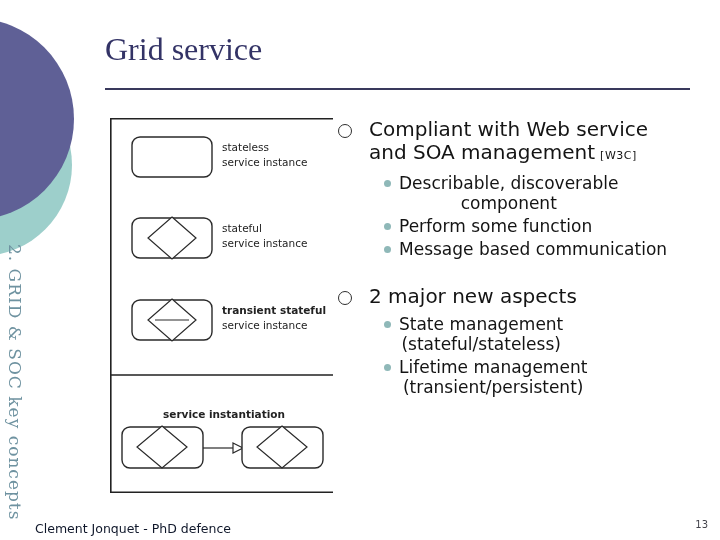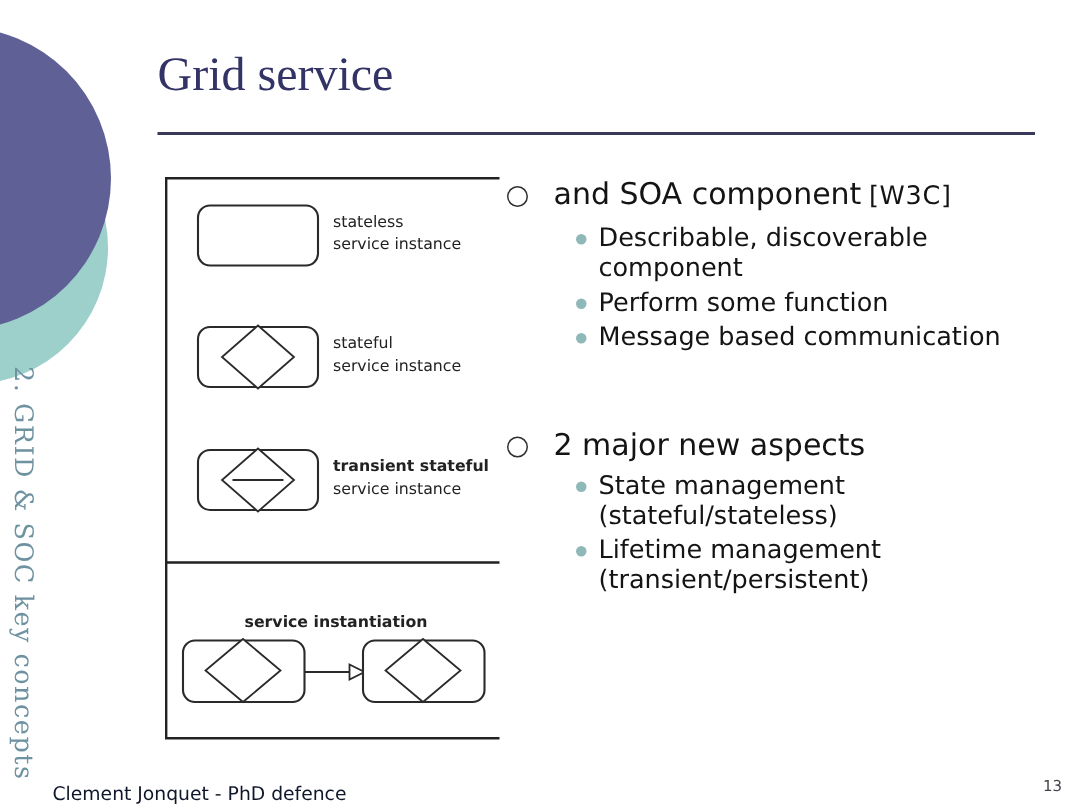--- a/index.html
+++ b/index.html
@@ -31,22 +31,22 @@
   
   .content{position:absolute;left:338px;width:372px;}
   .sec1{top:118px;} .sec2{top:285px;} .sec3{top:428px;}
   .heading{display:flex;}
   .obullet{
     flex:0 0 auto;width:12px;height:12px;border:1.5px solid #2f2f2f;
     border-radius:50%;margin-top:6px;margin-right:17px;background:transparent;
   }
   .h-text{font-size:20px;line-height:23px;color:#141414;}
   .hline{display:block;}
-  .ref{font-size:17px;letter-spacing:0.5px;margin-left:5px;}
-  .subs{margin:6px 0 0 46px;padding:0;list-style:none;}
+  .ref{font-size:11px;letter-spacing:0.5px;margin-left:5px;}
+  .subs{margin:6px 0 0 46px;padding:0;list-style:none;text-align:center;}
   .sub-item{display:flex;margin-bottom:3px;}
   .dot{
     flex:0 0 auto;width:7px;height:7px;border-radius:50%;
     background:#8fb8b8;margin-top:7px;margin-right:8px;
   }
   .s-text{font-size:17px;line-height:20px;color:#141414;}
   .sline{display:block;}
   
   .footer{position:absolute;left:35px;top:521px;font-size:12.5px;color:#0f172a;}
   .page-number{position:absolute;right:12px;top:519px;font-size:10px;color:#44444c;}
@@ -92,21 +92,22 @@
     <polygon points="123,325 133,330 123,335" fill="#ffffff" stroke="#2a2a2a" stroke-width="1.2"></polygon>
 
     <rect x="132" y="309" width="81" height="41" rx="8" fill="#ffffff" stroke="#2a2a2a" stroke-width="1.4"></rect>
     <polygon points="172,308 197,329 172,350 147,329" fill="#ffffff" stroke="#2a2a2a" stroke-width="1.2"></polygon>
   </svg>
 
   <div class="content sec1" style="position:absolute;">
     <div class="heading">
       <span class="obullet"></span>
       <div class="h-text">
-        <span class="hline"><span>and SOA component</span><span class="ref">[W3C]</span></span>
+        <span class="hline">Compliant with Web service</span>
+        <span class="hline"><span>and SOA management</span><span class="ref">[W3C]</span></span>
       </div>
     </div>
     <ul class="subs">
       <li class="sub-item">
         <span class="dot"></span>
         <div class="s-text">
           <span class="sline">Describable, discoverable</span>
           <span class="sline">component</span>
         </div>
       </li>

